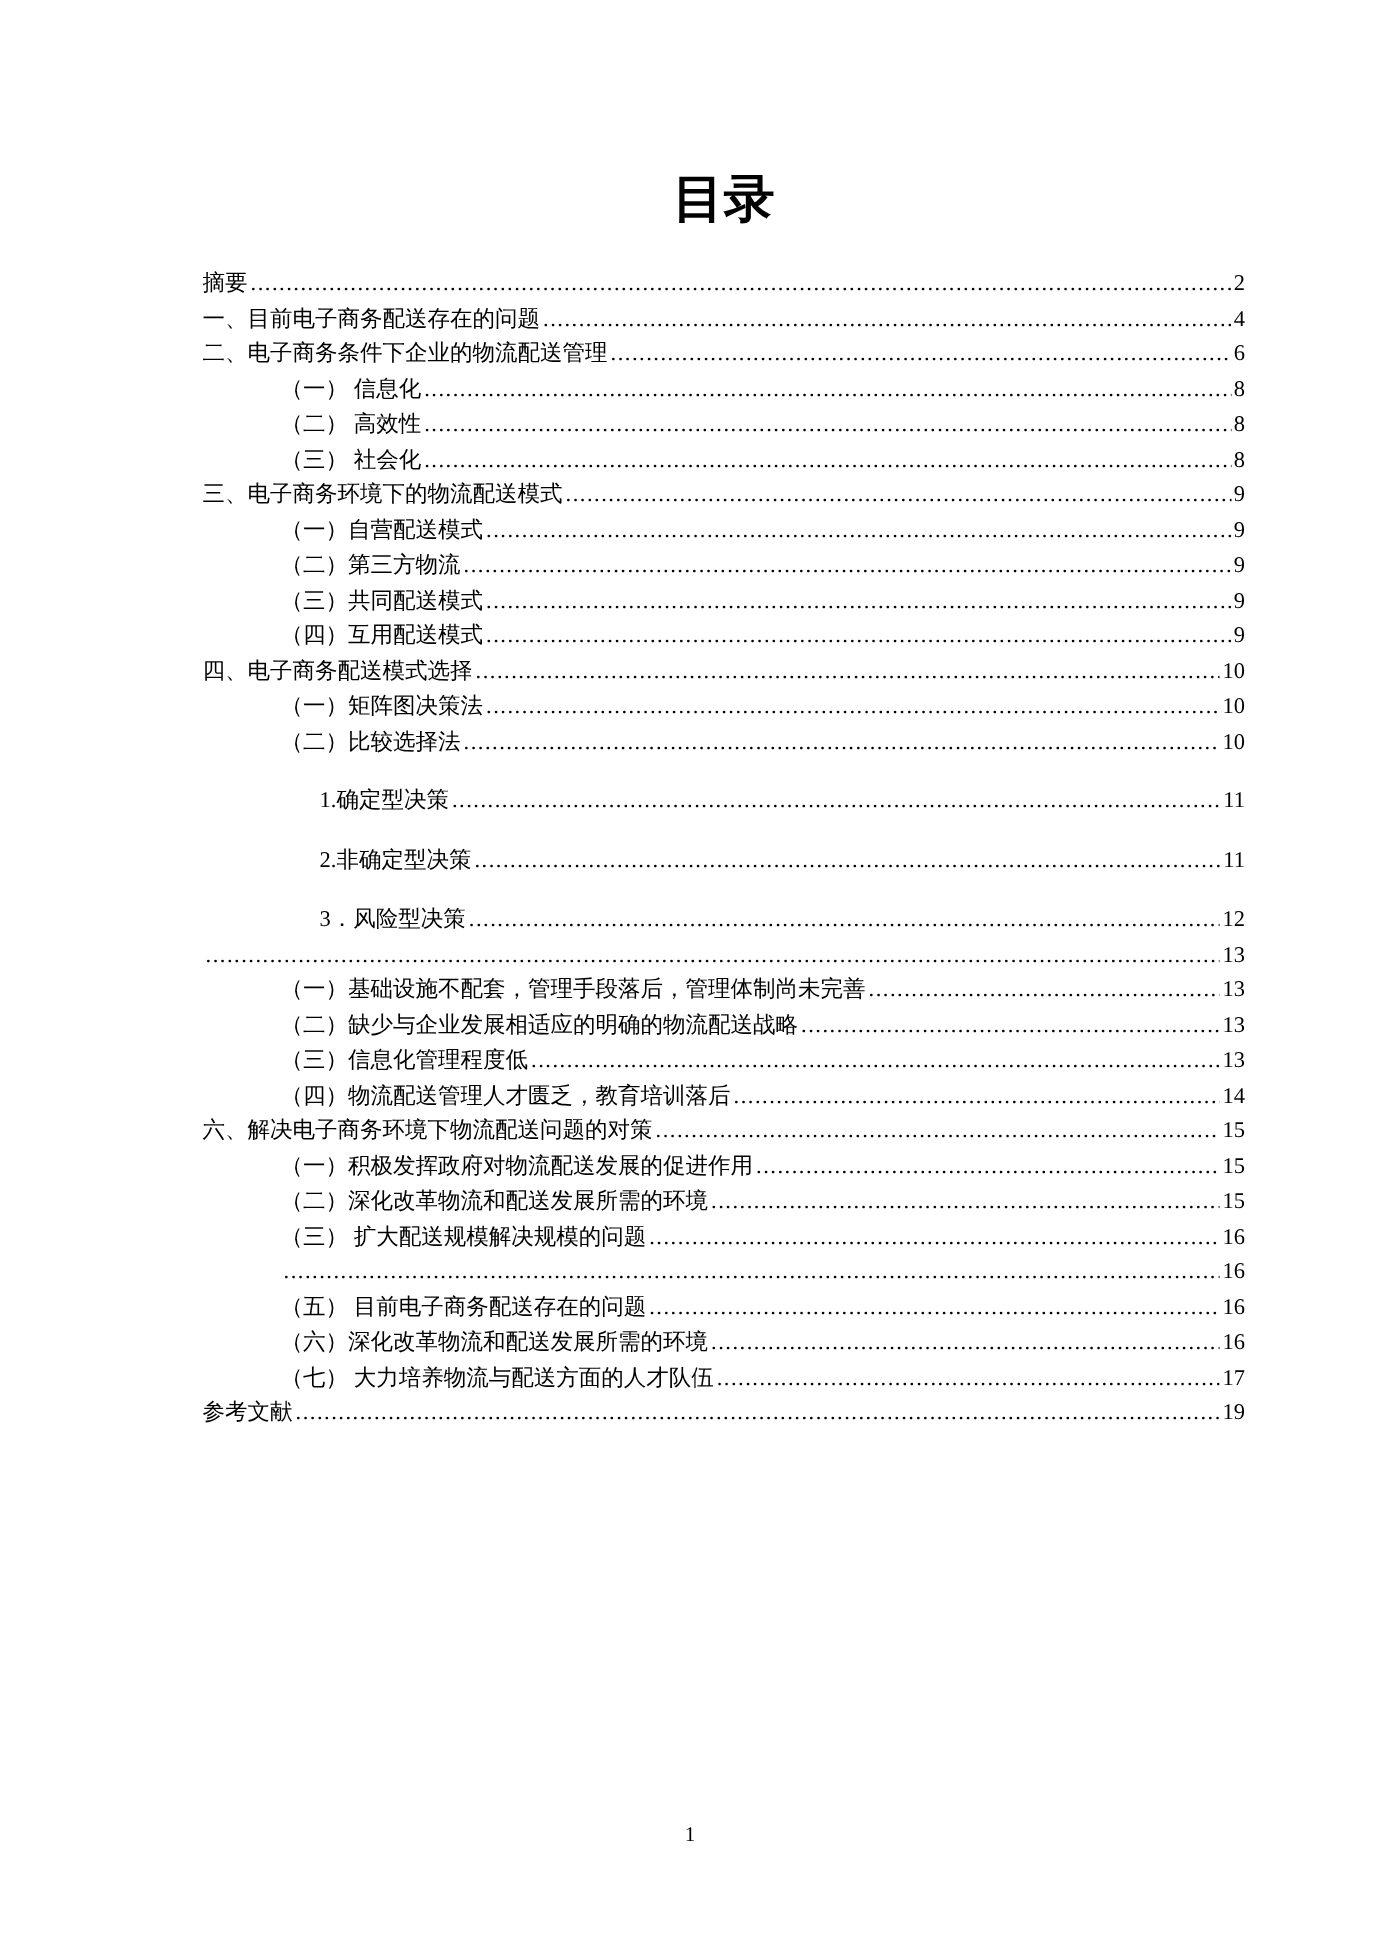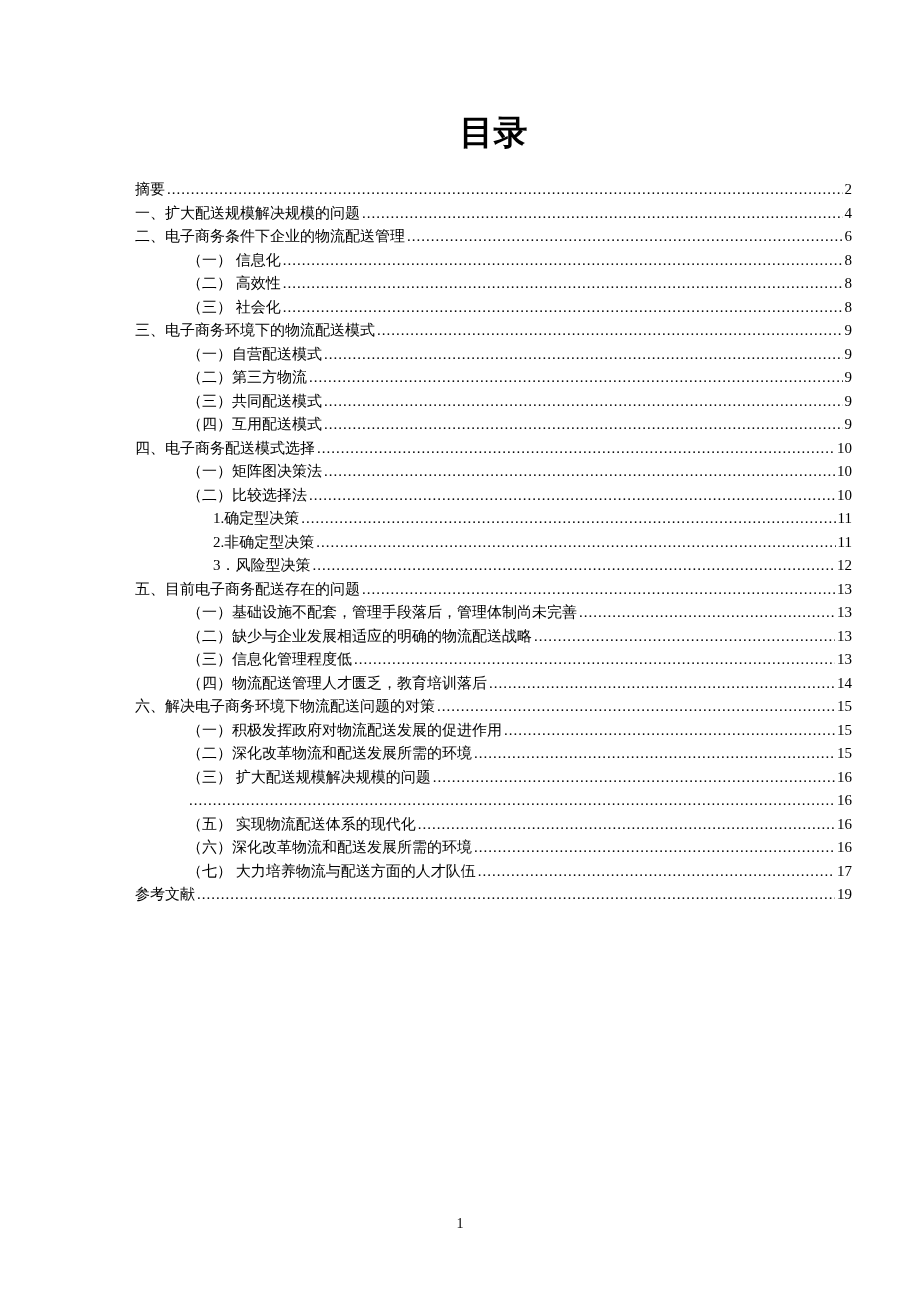--- a/index.html
+++ b/index.html
@@ -9,21 +9,21 @@
     }
     body {
       width: 920px;
       height: 1302px;
       background: #ffffff;
       font-family: "SimSun", "宋体", serif;
       color: #000000;
       position: relative;
     }
     .page {
-      padding: 110px 68px 0 135px;
+      padding: 110px 90px 0 135px;
     }
     .title {
       text-align: center;
       font-size: 34px;
       font-weight: bold;
       margin-bottom: 22px;
       font-family: "SimHei", "黑体", sans-serif;
     }
     .toc {
       font-size: 15px;
@@ -37,20 +37,21 @@
       height: 23.5px;
     }
     .toc-row.level-0 {
       padding-left: 0;
     }
     .toc-row.level-1 {
       padding-left: 52px;
     }
     .toc-row.level-2 {
       padding-left: 78px;
+      margin-top: 16px;
     }
     .toc-label {
       flex: 0 0 auto;
     }
     .toc-dots {
       flex: 1 1 auto;
       overflow: hidden;
       letter-spacing: 1px;
       margin: 0 2px;
     }
@@ -75,21 +76,21 @@
 
 <div class="page">
   <h1 class="title">目录</h1>
   <div class="toc" id="toc-container">
       <div class="toc-row level-0">
         <span class="toc-label">摘要</span>
         <span class="toc-dots"></span>
         <span class="toc-page">2</span>
       </div>
       <div class="toc-row level-0">
-        <span class="toc-label">一、扩大配送规模解决规模的问题</span>
+        <span class="toc-label">一、目前电子商务配送存在的问题</span>
         <span class="toc-dots"></span>
         <span class="toc-page">4</span>
       </div>
       <div class="toc-row level-0">
         <span class="toc-label">二、电子商务条件下企业的物流配送管理</span>
         <span class="toc-dots"></span>
         <span class="toc-page">6</span>
       </div>
       <div class="toc-row level-1">
         <span class="toc-label">（一） 信息化</span>
@@ -155,21 +156,20 @@
         <span class="toc-label">2.非确定型决策</span>
         <span class="toc-dots"></span>
         <span class="toc-page">11</span>
       </div>
       <div class="toc-row level-2">
         <span class="toc-label">3．风险型决策</span>
         <span class="toc-dots"></span>
         <span class="toc-page">12</span>
       </div>
       <div class="toc-row level-0">
-        <span class="toc-label">五、目前电子商务配送存在的问题</span>
         <span class="toc-dots"></span>
         <span class="toc-page">13</span>
       </div>
       <div class="toc-row level-1">
         <span class="toc-label">（一）基础设施不配套，管理手段落后，管理体制尚未完善</span>
         <span class="toc-dots"></span>
         <span class="toc-page">13</span>
       </div>
       <div class="toc-row level-1">
         <span class="toc-label">（二）缺少与企业发展相适应的明确的物流配送战略</span>
@@ -204,21 +204,21 @@
       <div class="toc-row level-1">
         <span class="toc-label">（三） 扩大配送规模解决规模的问题</span>
         <span class="toc-dots"></span>
         <span class="toc-page">16</span>
       </div>
       <div class="toc-row level-1">
         <span class="toc-dots"></span>
         <span class="toc-page">16</span>
       </div>
       <div class="toc-row level-1">
-        <span class="toc-label">（五） 实现物流配送体系的现代化</span>
+        <span class="toc-label">（五） 目前电子商务配送存在的问题</span>
         <span class="toc-dots"></span>
         <span class="toc-page">16</span>
       </div>
       <div class="toc-row level-1">
         <span class="toc-label">（六）深化改革物流和配送发展所需的环境</span>
         <span class="toc-dots"></span>
         <span class="toc-page">16</span>
       </div>
       <div class="toc-row level-1">
         <span class="toc-label">（七） 大力培养物流与配送方面的人才队伍</span>

